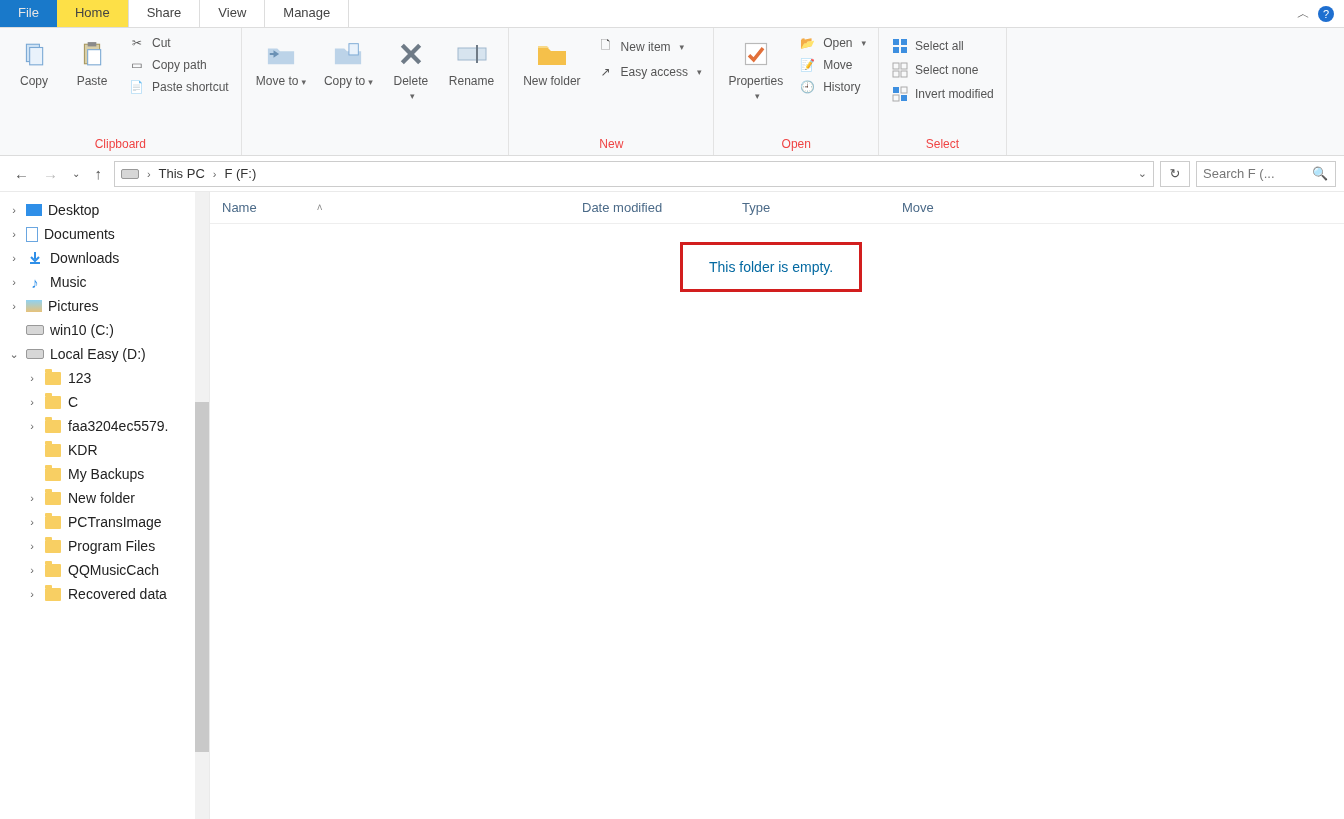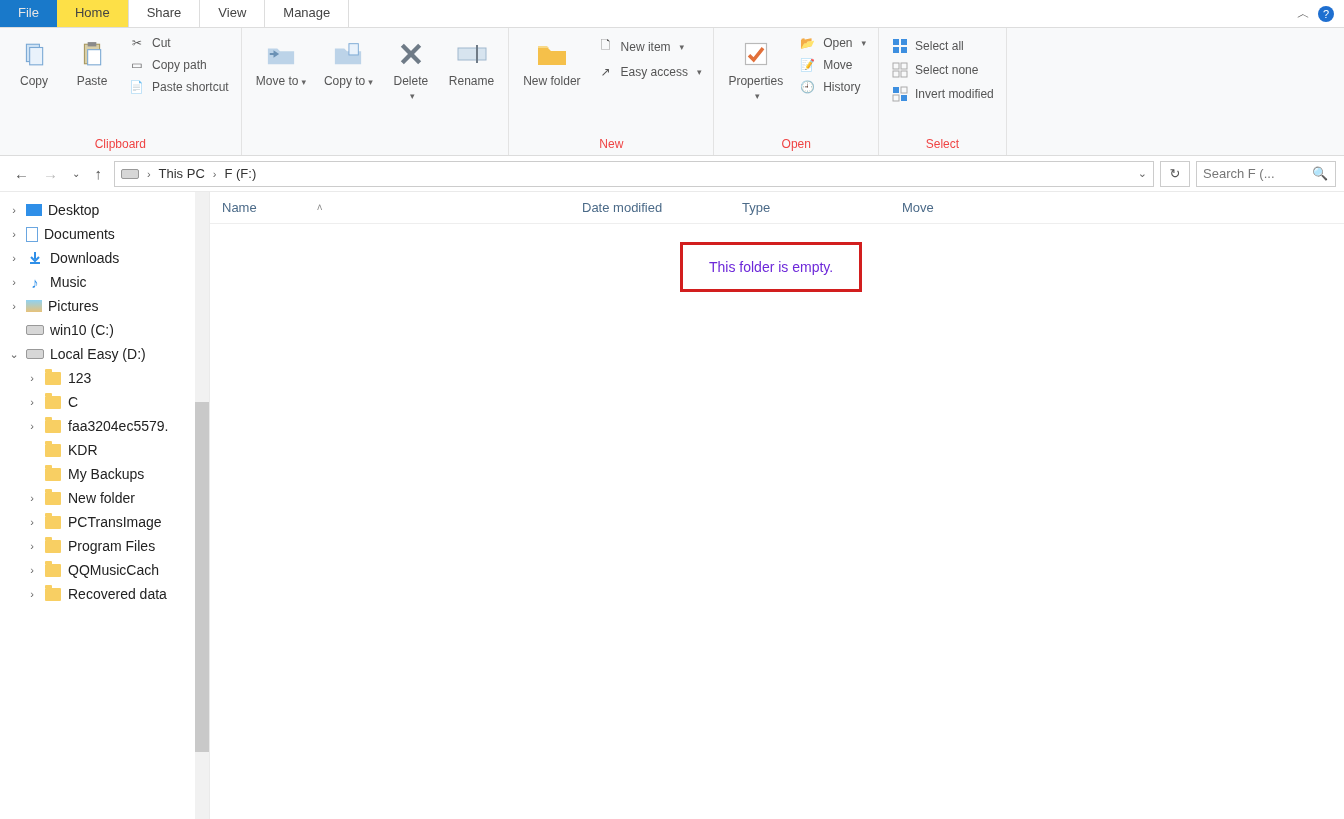--- a/index.html
+++ b/index.html
@@ -62,21 +62,21 @@
 
 .content { flex:1; display:flex; flex-direction:column;}
 .cols-header { display:flex; border-bottom:1px solid #eee; height:32px; align-items:center; color:#4b6a88; font-size:13px;}
 .col { padding:0 12px; }
 .col.name { width:360px; display:flex; align-items:center; gap:60px;}
 .col.date { width:160px;}
 .col.type { width:160px;}
 .col.size { width:110px;}
 .sort-caret { font-size:10px; color:#888;}
 .content-body { flex:1; position:relative;}
-.empty-box { position:absolute; left:470px; top:18px; border:3px solid #d21e1e; padding:14px 26px; color:#6d28d9; font-size:14px;}
+.empty-box { position:absolute; left:470px; top:18px; border:3px solid #d21e1e; padding:14px 26px; color:#0369a1; font-size:14px;}
 
 
 .folder-shape { width:16px; height:13px; background:#f8cf63; border-radius:1px; position:relative;}
 .folder-shape::before { content:""; position:absolute; top:-3px; left:0; width:7px; height:3px; background:#f8cf63; border-radius:1px 1px 0 0;}
 </style>
 </head>
 <body>
 
 <div class="tabs-row">
   <div class="tab file">File</div>

